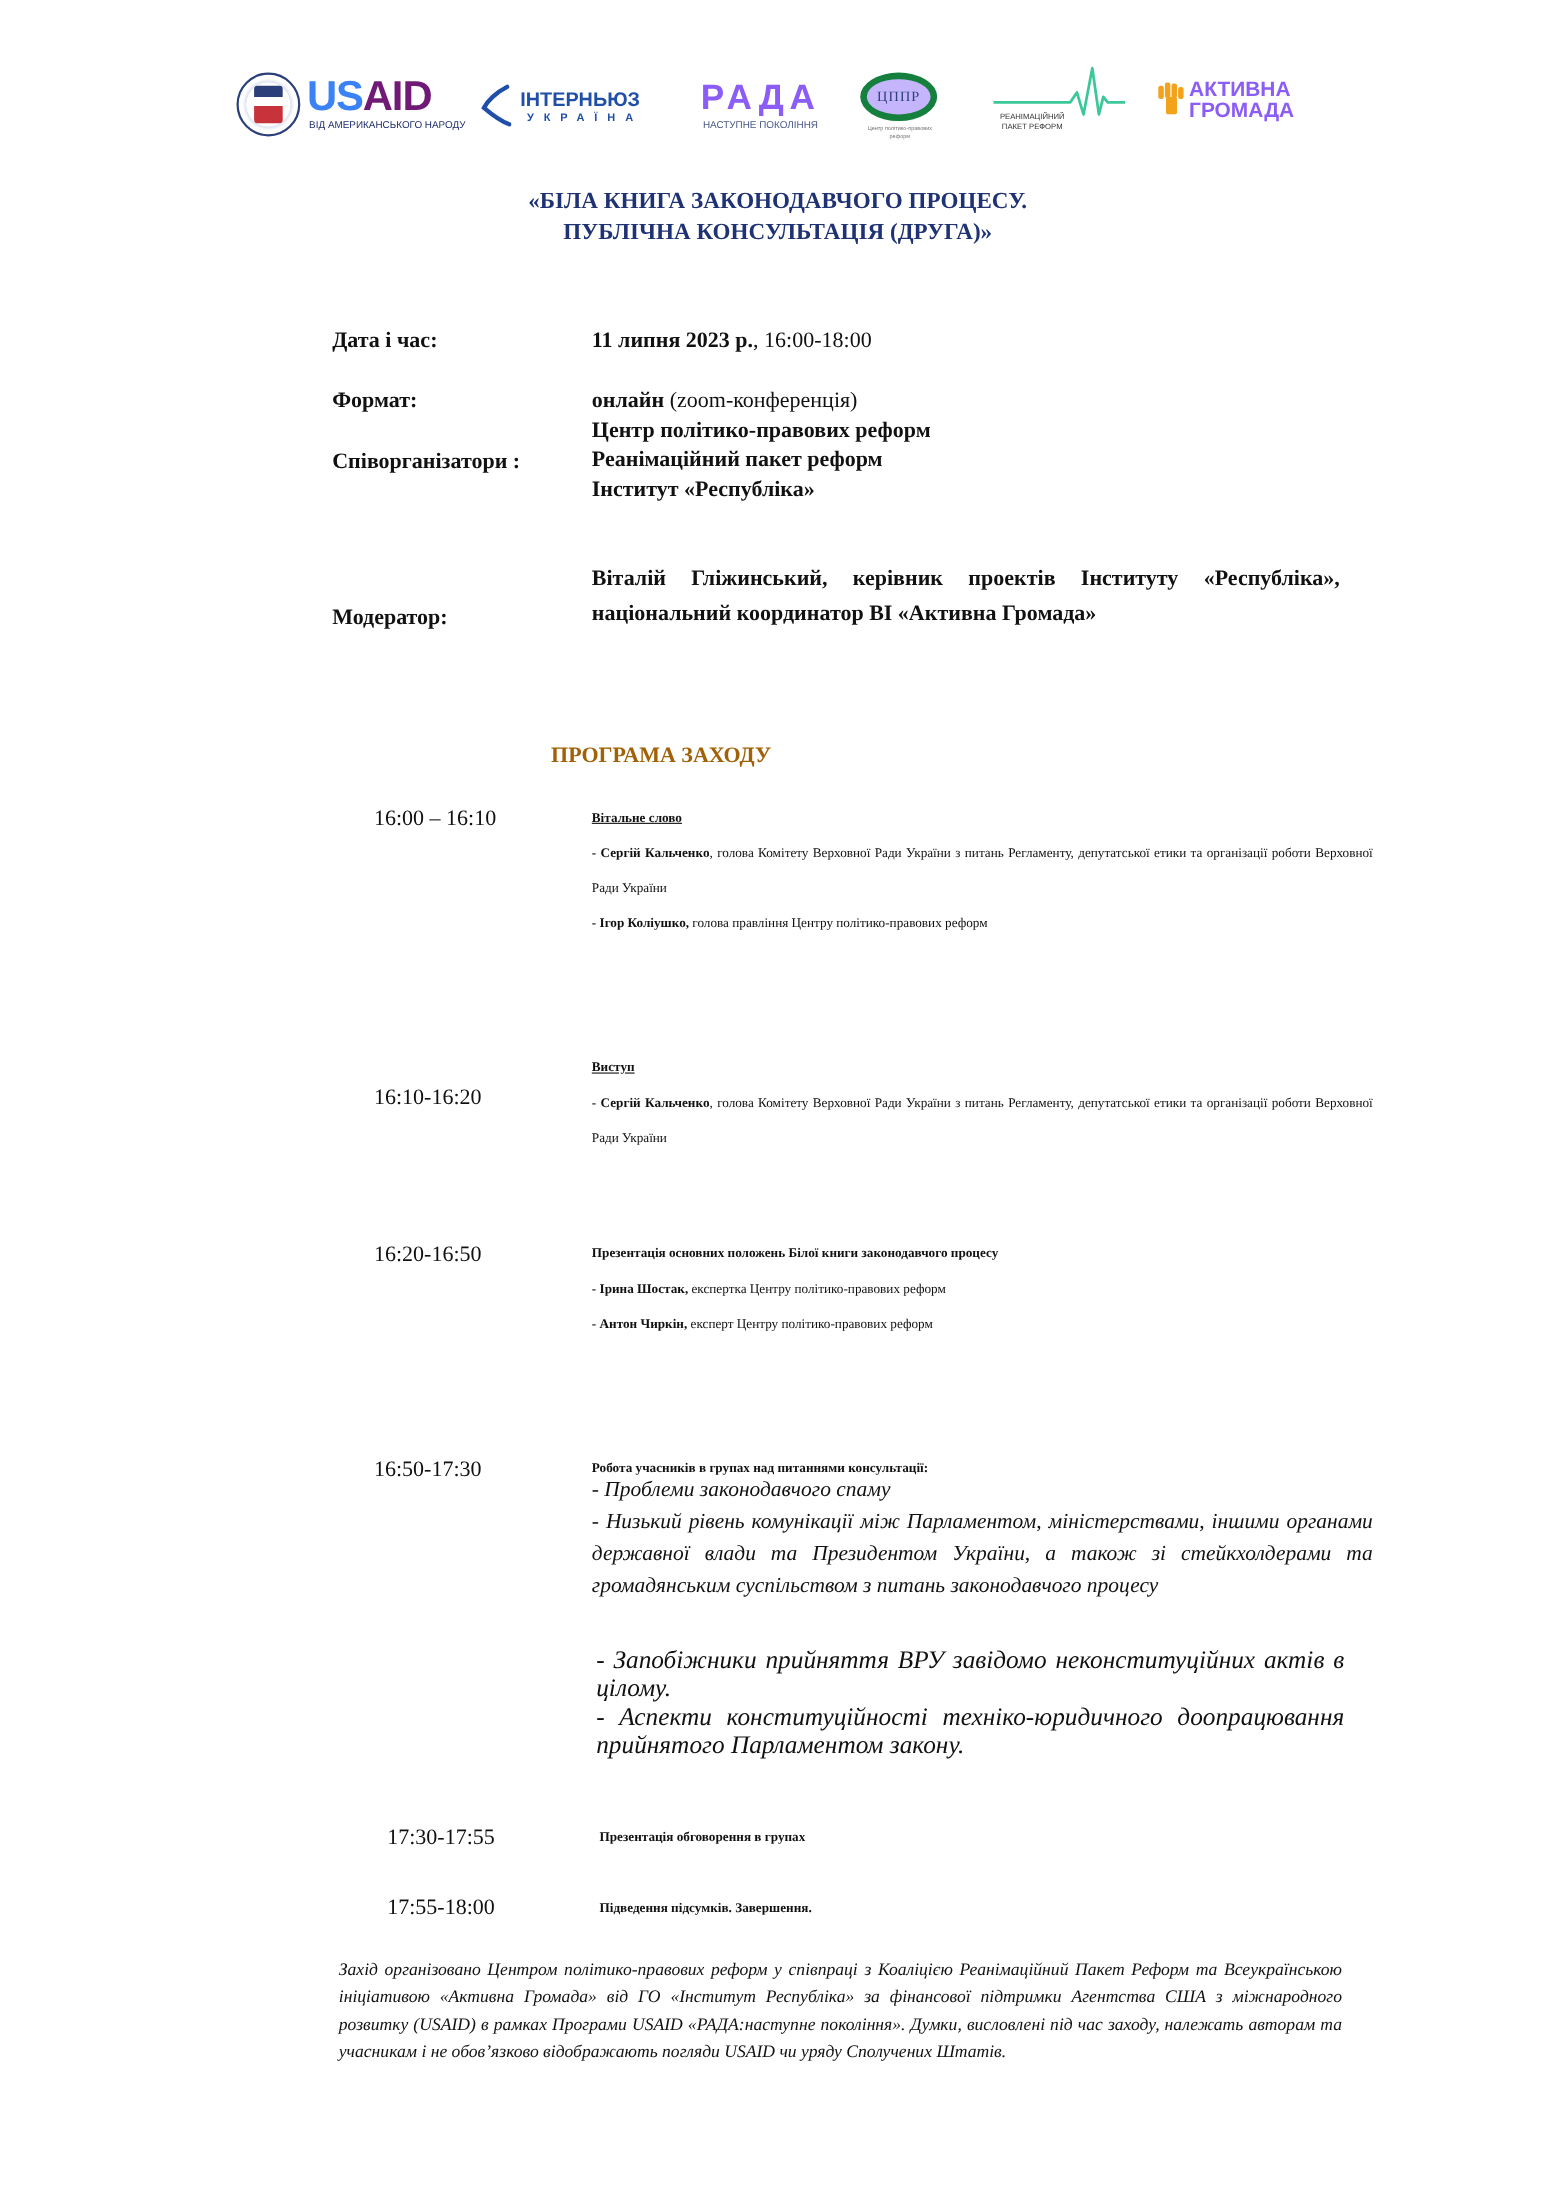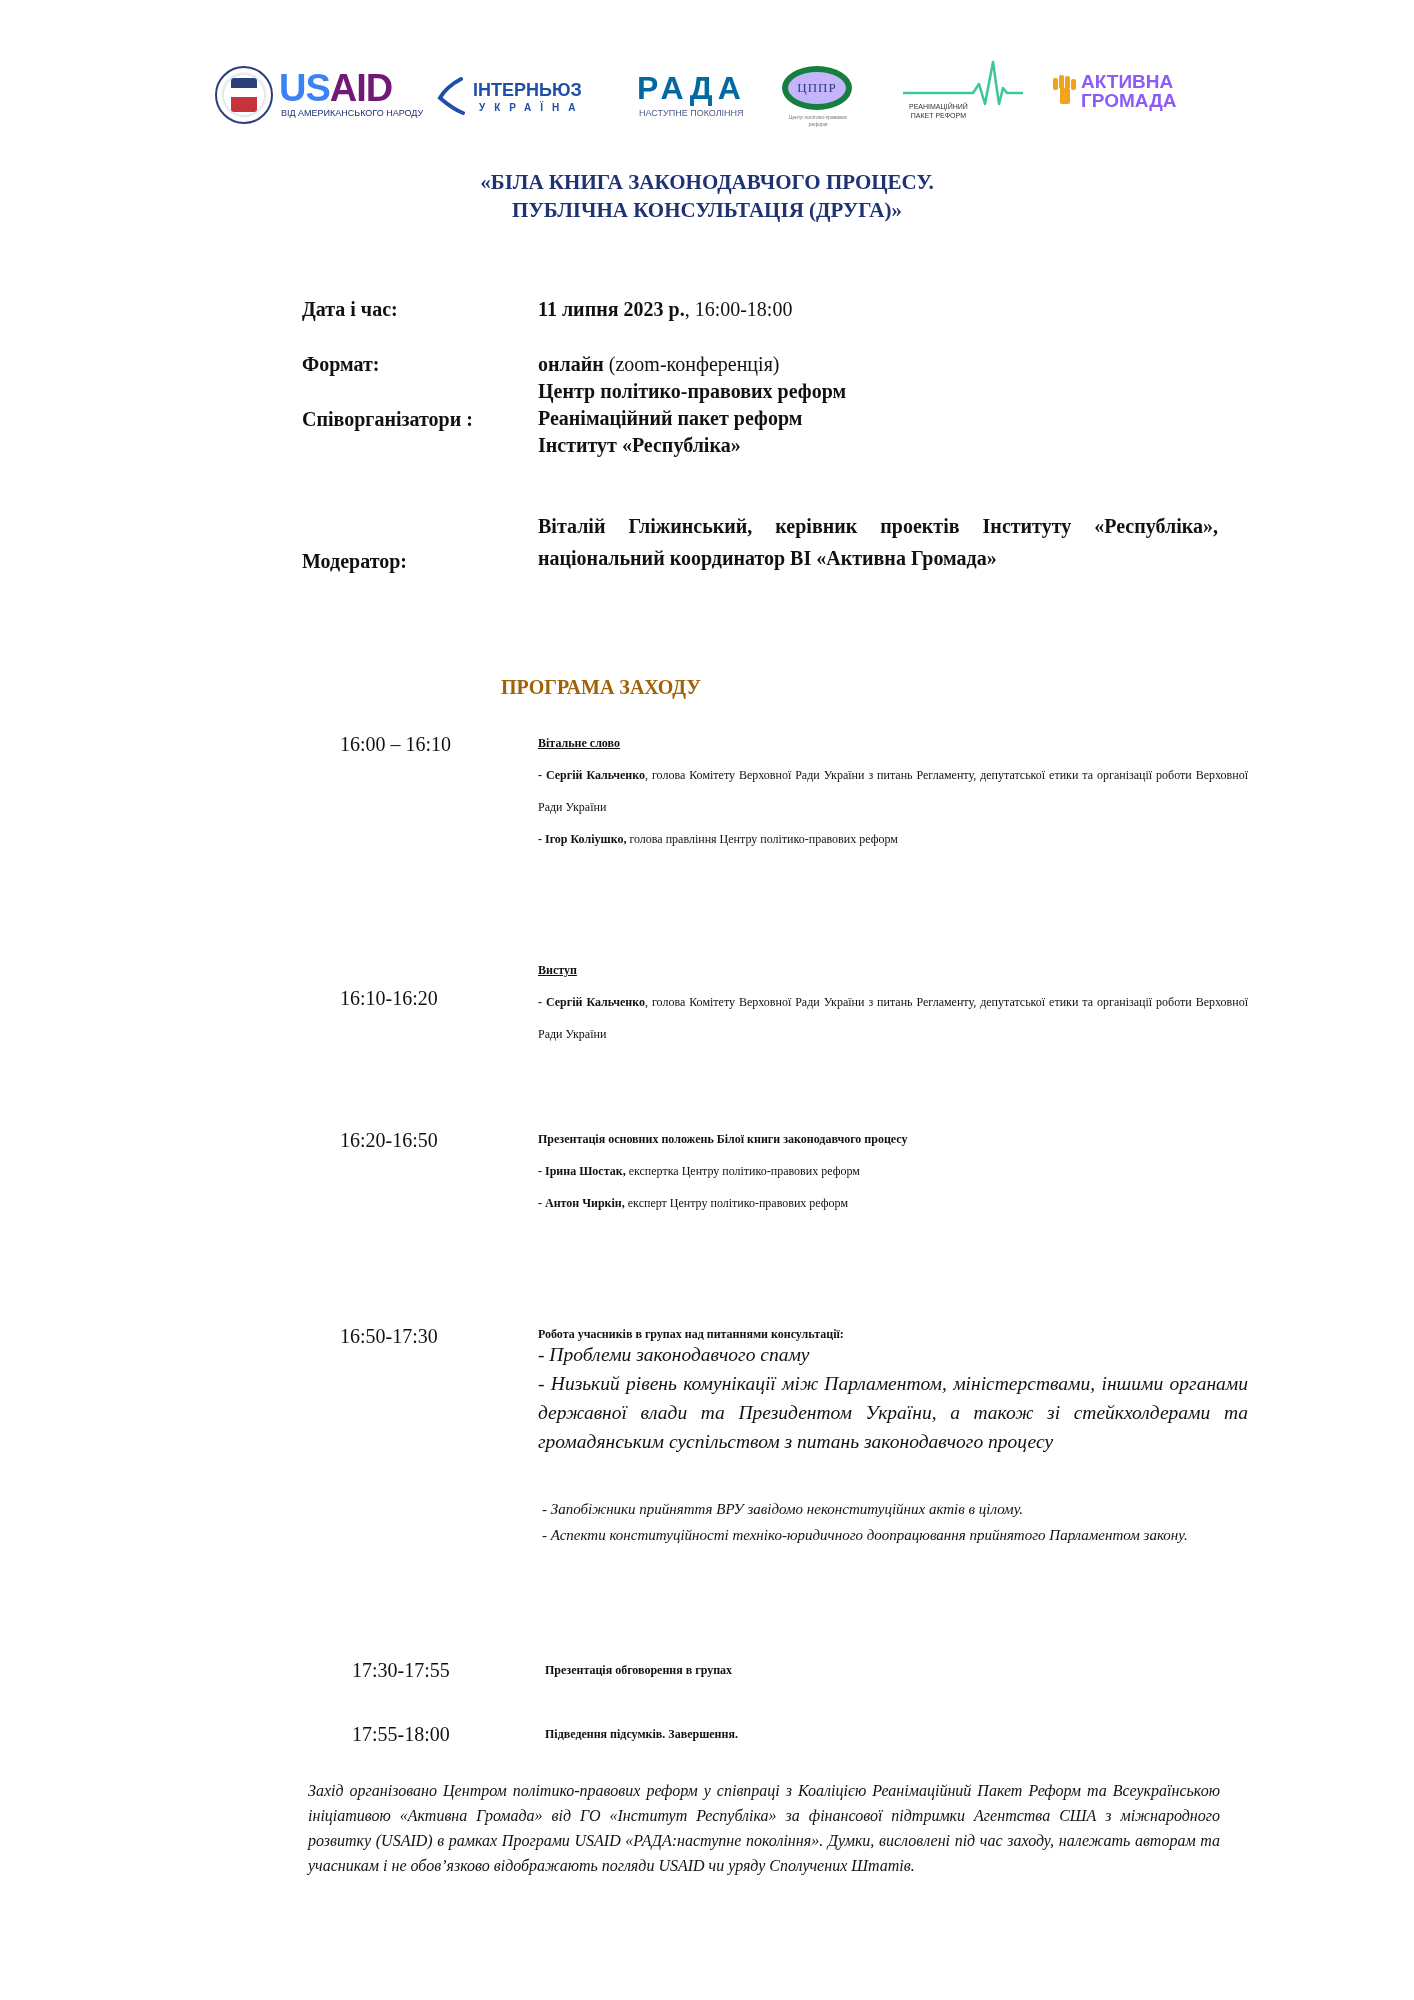--- a/index.html
+++ b/index.html
@@ -10,21 +10,21 @@
   .logo { position:absolute; top:0; }
   .usaid-seal { left:0; top:8px; width:58px; height:58px; border-radius:50%; border:2px solid #2b3f7a; box-sizing:border-box; background:radial-gradient(circle,#ffffff 52%,#dde3ef 53%,#ffffff 62%); }
   .usaid-seal .inner { position:absolute; left:14px; top:10px; width:26px; height:34px; border-radius:3px; background:linear-gradient(#2b3f7a 0 30%, #fff 30% 55%, #c8323a 55% 100%); }
   .usaid-text { left:64px; top:10px; font-family:"Liberation Sans", sans-serif; font-weight:bold; font-size:38px; letter-spacing:-1px; line-height:40px; }
   .usaid-text .us { color:#3b82f6; }
   .usaid-text .aid { color:#701a75;margin-top:40px; }
   .usaid-sub { left:66px; top:50px; font-family:"Liberation Sans", sans-serif; font-size:9px; color:#1f2f6e; white-space:nowrap; }
   .intern-mark { left:222px; top:18px; width:28px; height:40px; }
   .intern-text { left:258px; top:22px; font-family:"Liberation Sans", sans-serif; font-weight:bold; font-size:18px; color:#1f4fa8; white-space:nowrap; }
   .intern-sub { left:264px; top:44px; font-family:"Liberation Sans", sans-serif; font-weight:bold; font-size:10px; letter-spacing:9px; color:#1f4fa8; white-space:nowrap; }
-  .rada-text { left:422px; top:12px; font-family:"Liberation Sans", sans-serif; font-weight:bold; font-size:32px; letter-spacing:5px; color:#0369a1; white-space:nowrap; }
+  .rada-text { left:422px; top:12px; font-family:"Liberation Sans", sans-serif; font-weight:bold; font-size:32px; letter-spacing:5px; color:#8b5cf6; white-space:nowrap; }
   .rada-sub { left:424px; top:50px; font-family:"Liberation Sans", sans-serif; font-size:9px; color:#4b5a88; white-space:nowrap; }
   .cppr-oval { left:567px; top:8px; width:70px; height:44px; border-radius:50%; border:6px solid #15803d; box-sizing:border-box; background:#c4b5fd; display:flex; align-items:center; justify-content:center; font-family:"Liberation Serif", serif; font-size:13px; color:#2b3f7a; letter-spacing:1px; }
   .cppr-sub { left:568px; top:56px; width:70px; text-align:center; font-family:"Liberation Sans", sans-serif; font-size:5px; color:#777; line-height:7px; }
   .rpr-line { left:688px; top:2px; width:120px; height:50px; }
   .rpr-sub { left:694px; top:44px; font-family:"Liberation Sans", sans-serif; font-size:7px; color:#333; line-height:9px; text-align:center; }
   .ag-icon { left:836px; top:16px; width:28px; height:30px; }
   .ag-text { left:866px; top:14px; font-family:"Liberation Sans", sans-serif; font-weight:bold; font-size:19px; color:#8b5cf6; line-height:19px; }
 
   .doc-title { position:absolute; top:168px; left:0; width:1414px; text-align:center; font-family:"Liberation Serif", serif; font-weight:bold; font-size:21px; line-height:28px; color:#1f3273; }
 
@@ -35,21 +35,21 @@
 
   .section-title { position:absolute; top:676px; left:0; width:1202px; text-align:center; font-weight:bold; font-size:20px; color:#a16207; }
 
   .time { position:absolute; font-size:20px; line-height:28px; }
   .item { position:absolute; left:538px; width:710px; font-size:12px; line-height:32px; text-align:justify; }
   .item .head-u { font-weight:bold; text-decoration:underline; }
   .item .head { font-weight:bold; }
   .item p { margin:0; }
   .item .bold { font-weight:bold; }
   .topics-a { position:absolute; left:538px; top:1340px; width:710px; font-size:19.5px; line-height:29px; font-style:italic; text-align:justify; }
-  .topics-b { position:absolute; left:542px; top:1496px; width:680px; font-size:15px; line-height:26px; font-style:italic; text-align:justify; }
+  .topics-b { position:absolute; left:542px; top:1496px; width:680px; font-size:23px; line-height:26px; font-style:italic; text-align:justify; }
   .topics-a p, .topics-b p { margin:0; }
 
   .footer { position:absolute; left:308px; top:1778px; width:912px; font-style:italic; font-size:16px; line-height:25px; text-align:justify; }
 </style>
 </head>
 <body>
 
 <div class="logos">
   <div class="logo usaid-seal">
       <div class="inner"></div>

